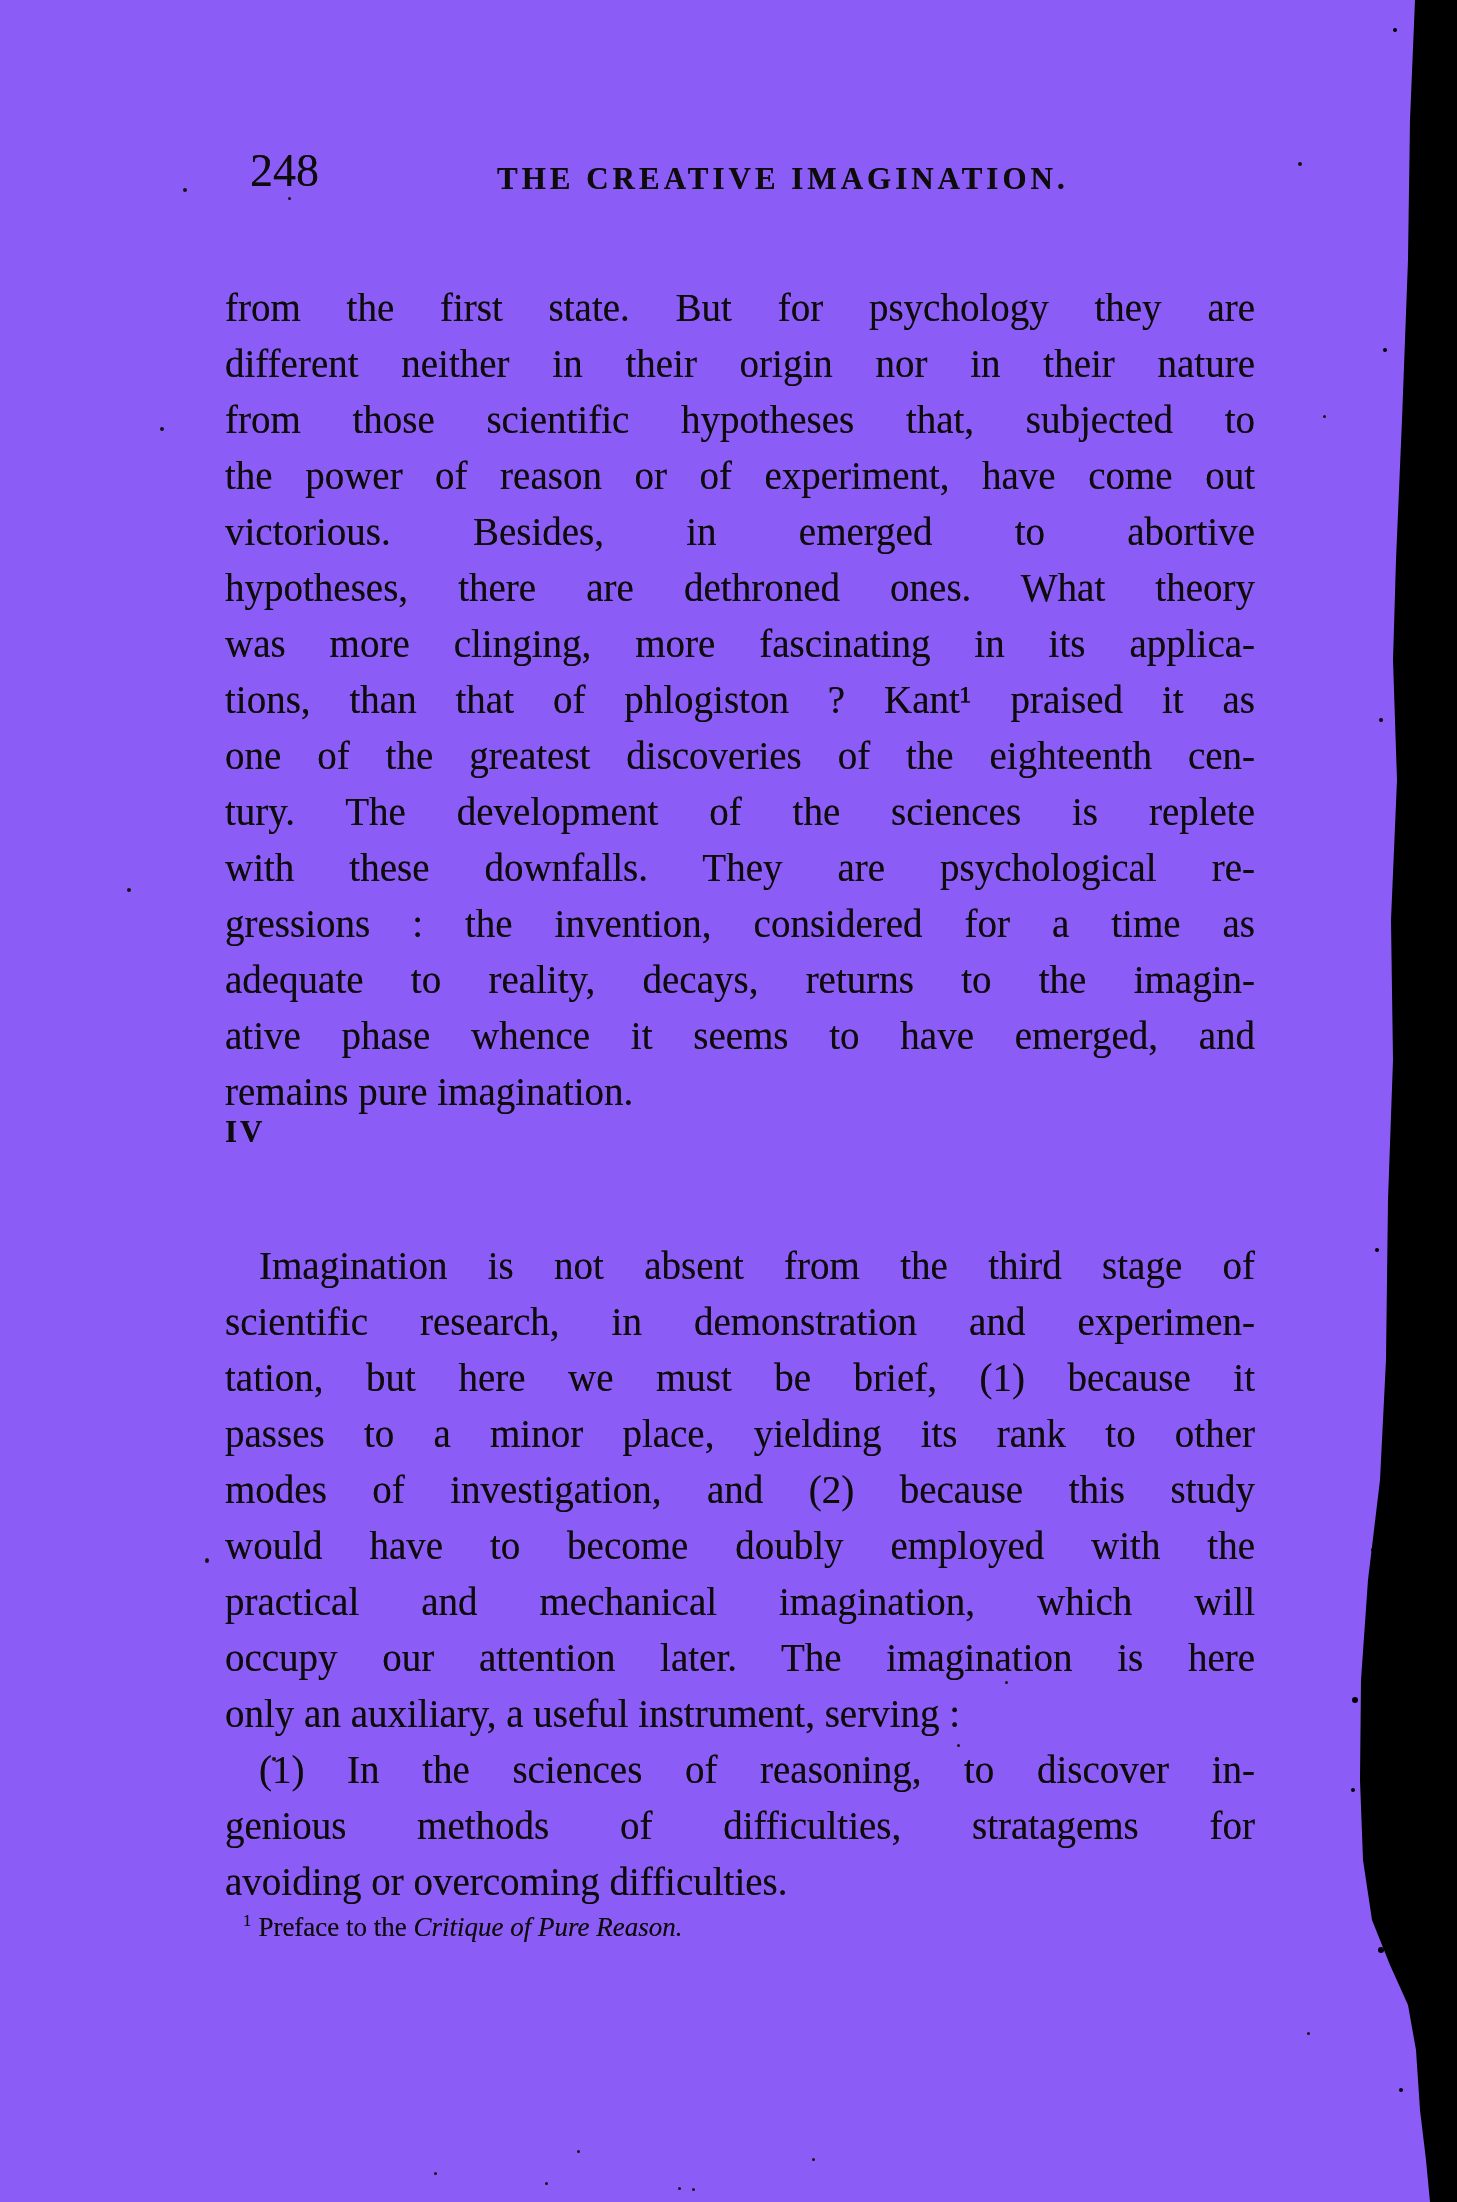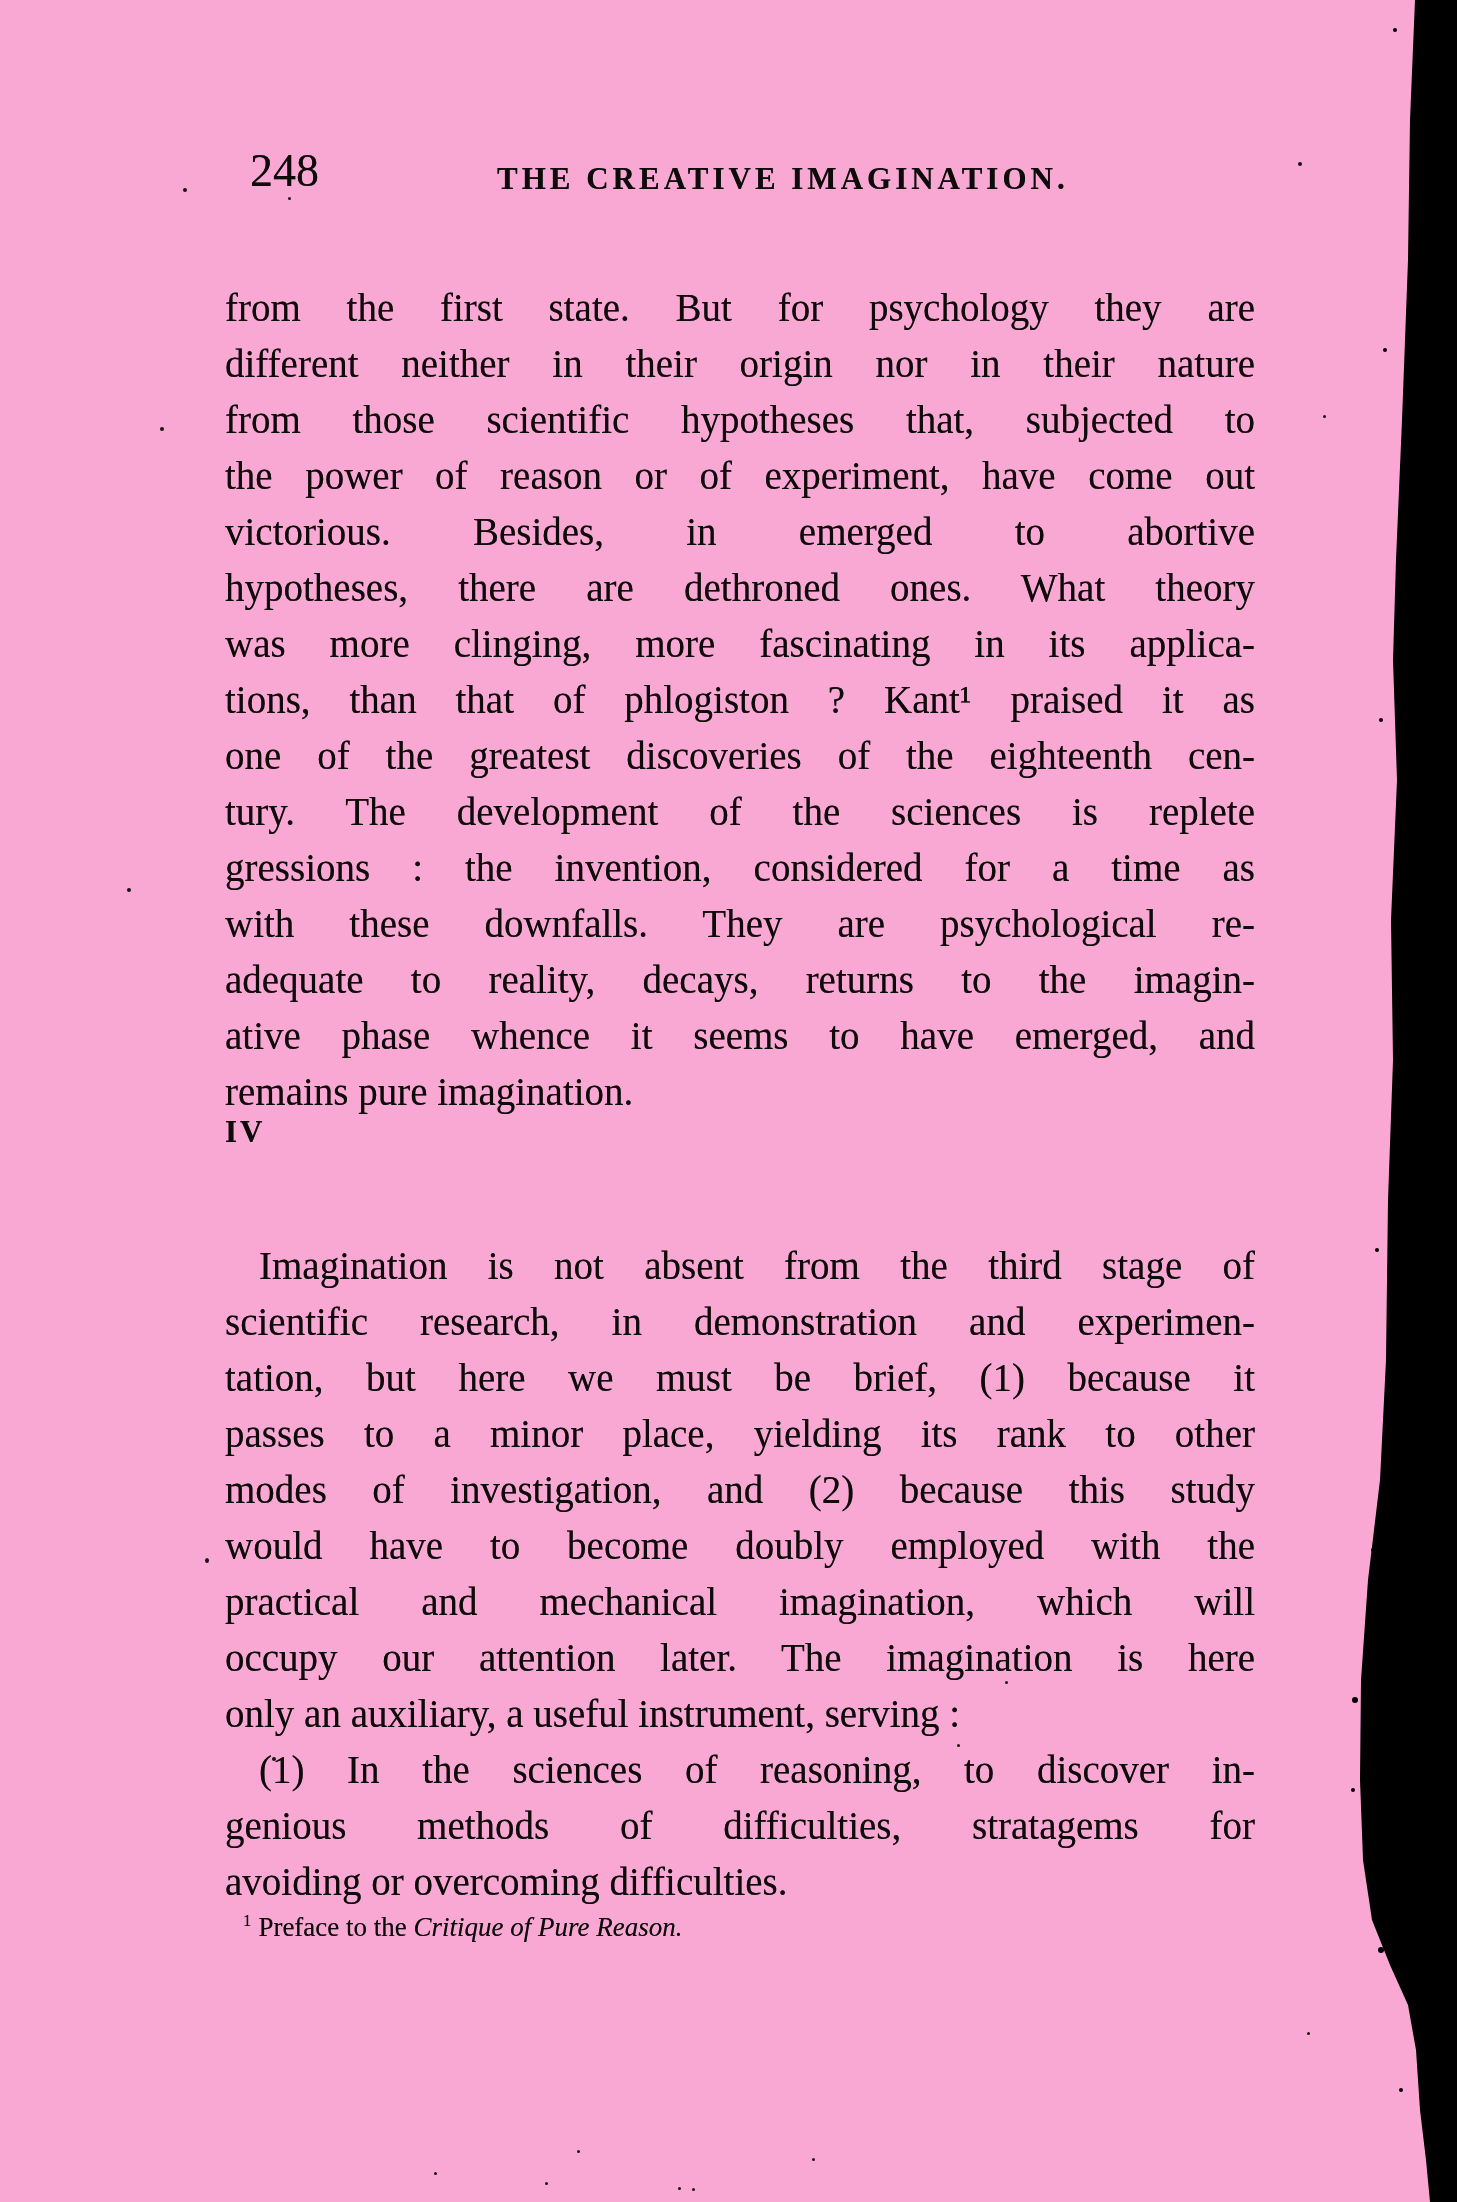--- a/index.html
+++ b/index.html
@@ -1,19 +1,19 @@
 <!DOCTYPE html>
 <html><head>
 <meta charset="utf-8">
 <style>
   html,body { margin:0; padding:0; background:#e8e8e8; }
   .page {
     position:relative;
     width:1457px; height:2202px;
-    background:#f9a8d4;
+    background:#8b5cf6;
     overflow:hidden;
     font-family:"Liberation Serif","DejaVu Serif",serif;
     color:#0d0c0a;
   }
   .pagenum {
     position:absolute; left:250px; top:148px;
     font-size:46px; line-height:46px;
     text-shadow:0 0 0.6px rgba(0,0,0,.6);
   }
   .runtitle {
@@ -65,22 +65,22 @@
         <div class="bodyline">from the first state.  But for psychology they are</div>
         <div class="bodyline">different neither in their origin nor in their nature</div>
         <div class="bodyline">from those scientific hypotheses that, subjected to</div>
         <div class="bodyline">the power of reason or of experiment, have come out</div>
         <div class="bodyline">victorious.  Besides, in emerged to abortive</div>
         <div class="bodyline">hypotheses, there are dethroned ones.  What theory</div>
         <div class="bodyline">was more clinging, more fascinating in its applica-</div>
         <div class="bodyline">tions, than that of phlogiston ?  Kant¹ praised it as</div>
         <div class="bodyline">one of the greatest discoveries of the eighteenth cen-</div>
         <div class="bodyline">tury.  The development of the sciences is replete</div>
+        <div class="bodyline">with these downfalls.  They are psychological re-</div>
         <div class="bodyline">gressions : the invention, considered for a time as</div>
-        <div class="bodyline">with these downfalls.  They are psychological re-</div>
         <div class="bodyline">adequate to reality, decays, returns to the imagin-</div>
         <div class="bodyline">ative phase whence it seems to have emerged, and</div>
         <div class="bodyline">remains pure imagination.</div>
       </div>
   </div>
 
   <div class="heading">IV</div>
 
   <div class="bodycol" style="top:1198px;">
     <div class="para indented">

